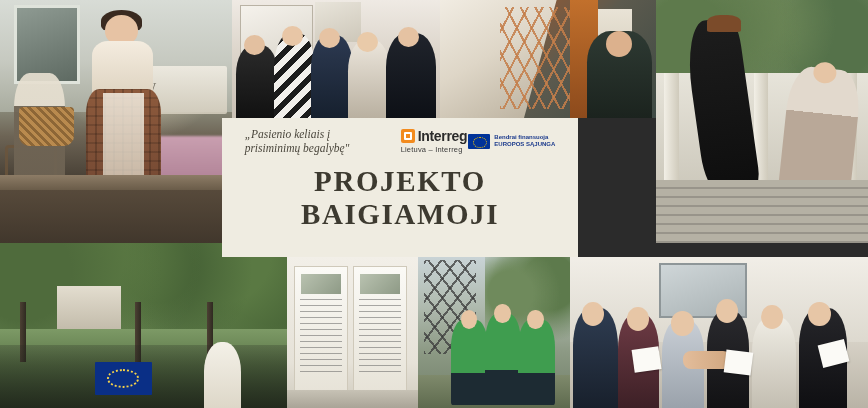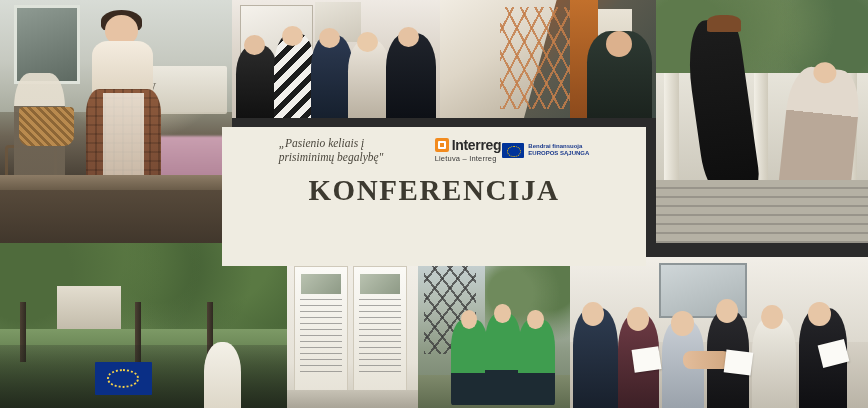--- a/index.html
+++ b/index.html
@@ -380,28 +380,27 @@
     position: absolute; left: 38%; top: 62%; width: 16%; height: 12%;
     background: linear-gradient(90deg, #e3bd9b, #d0a67f);
     border-radius: 8px;
   }
 
   
   #overlay {
     position: absolute;
     left: 222px;
     top: 118px;
-    width: 424px;
+    width: 356px;
     height: 139px;
     background: #efece1;
     display: flex;
     flex-direction: column;
     align-items: center;
     z-index: 5;
-    margin-top: 9px;
   }
   .ov-top {
     display: flex;
     align-items: center;
     justify-content: center;
     gap: 18px;
     width: 100%;
     padding-top: 9px;
     box-sizing: border-box;
   }
@@ -643,17 +642,17 @@
         <div class="eu-logo">
           <span class="eu-flag"></span>
           <span class="eu-text">
             <span>Bendrai finansuoja</span><br>
             <span>EUROPOS SĄJUNGA</span>
           </span>
         </div>
       </div>
     </div>
     <div class="ov-title">
-      <div>KONFERENCIJA</div>
+      <div>PROJEKTO BAIGIAMOJI</div>
     </div>
   </div>
 
 </div>
 
 </body></html>

